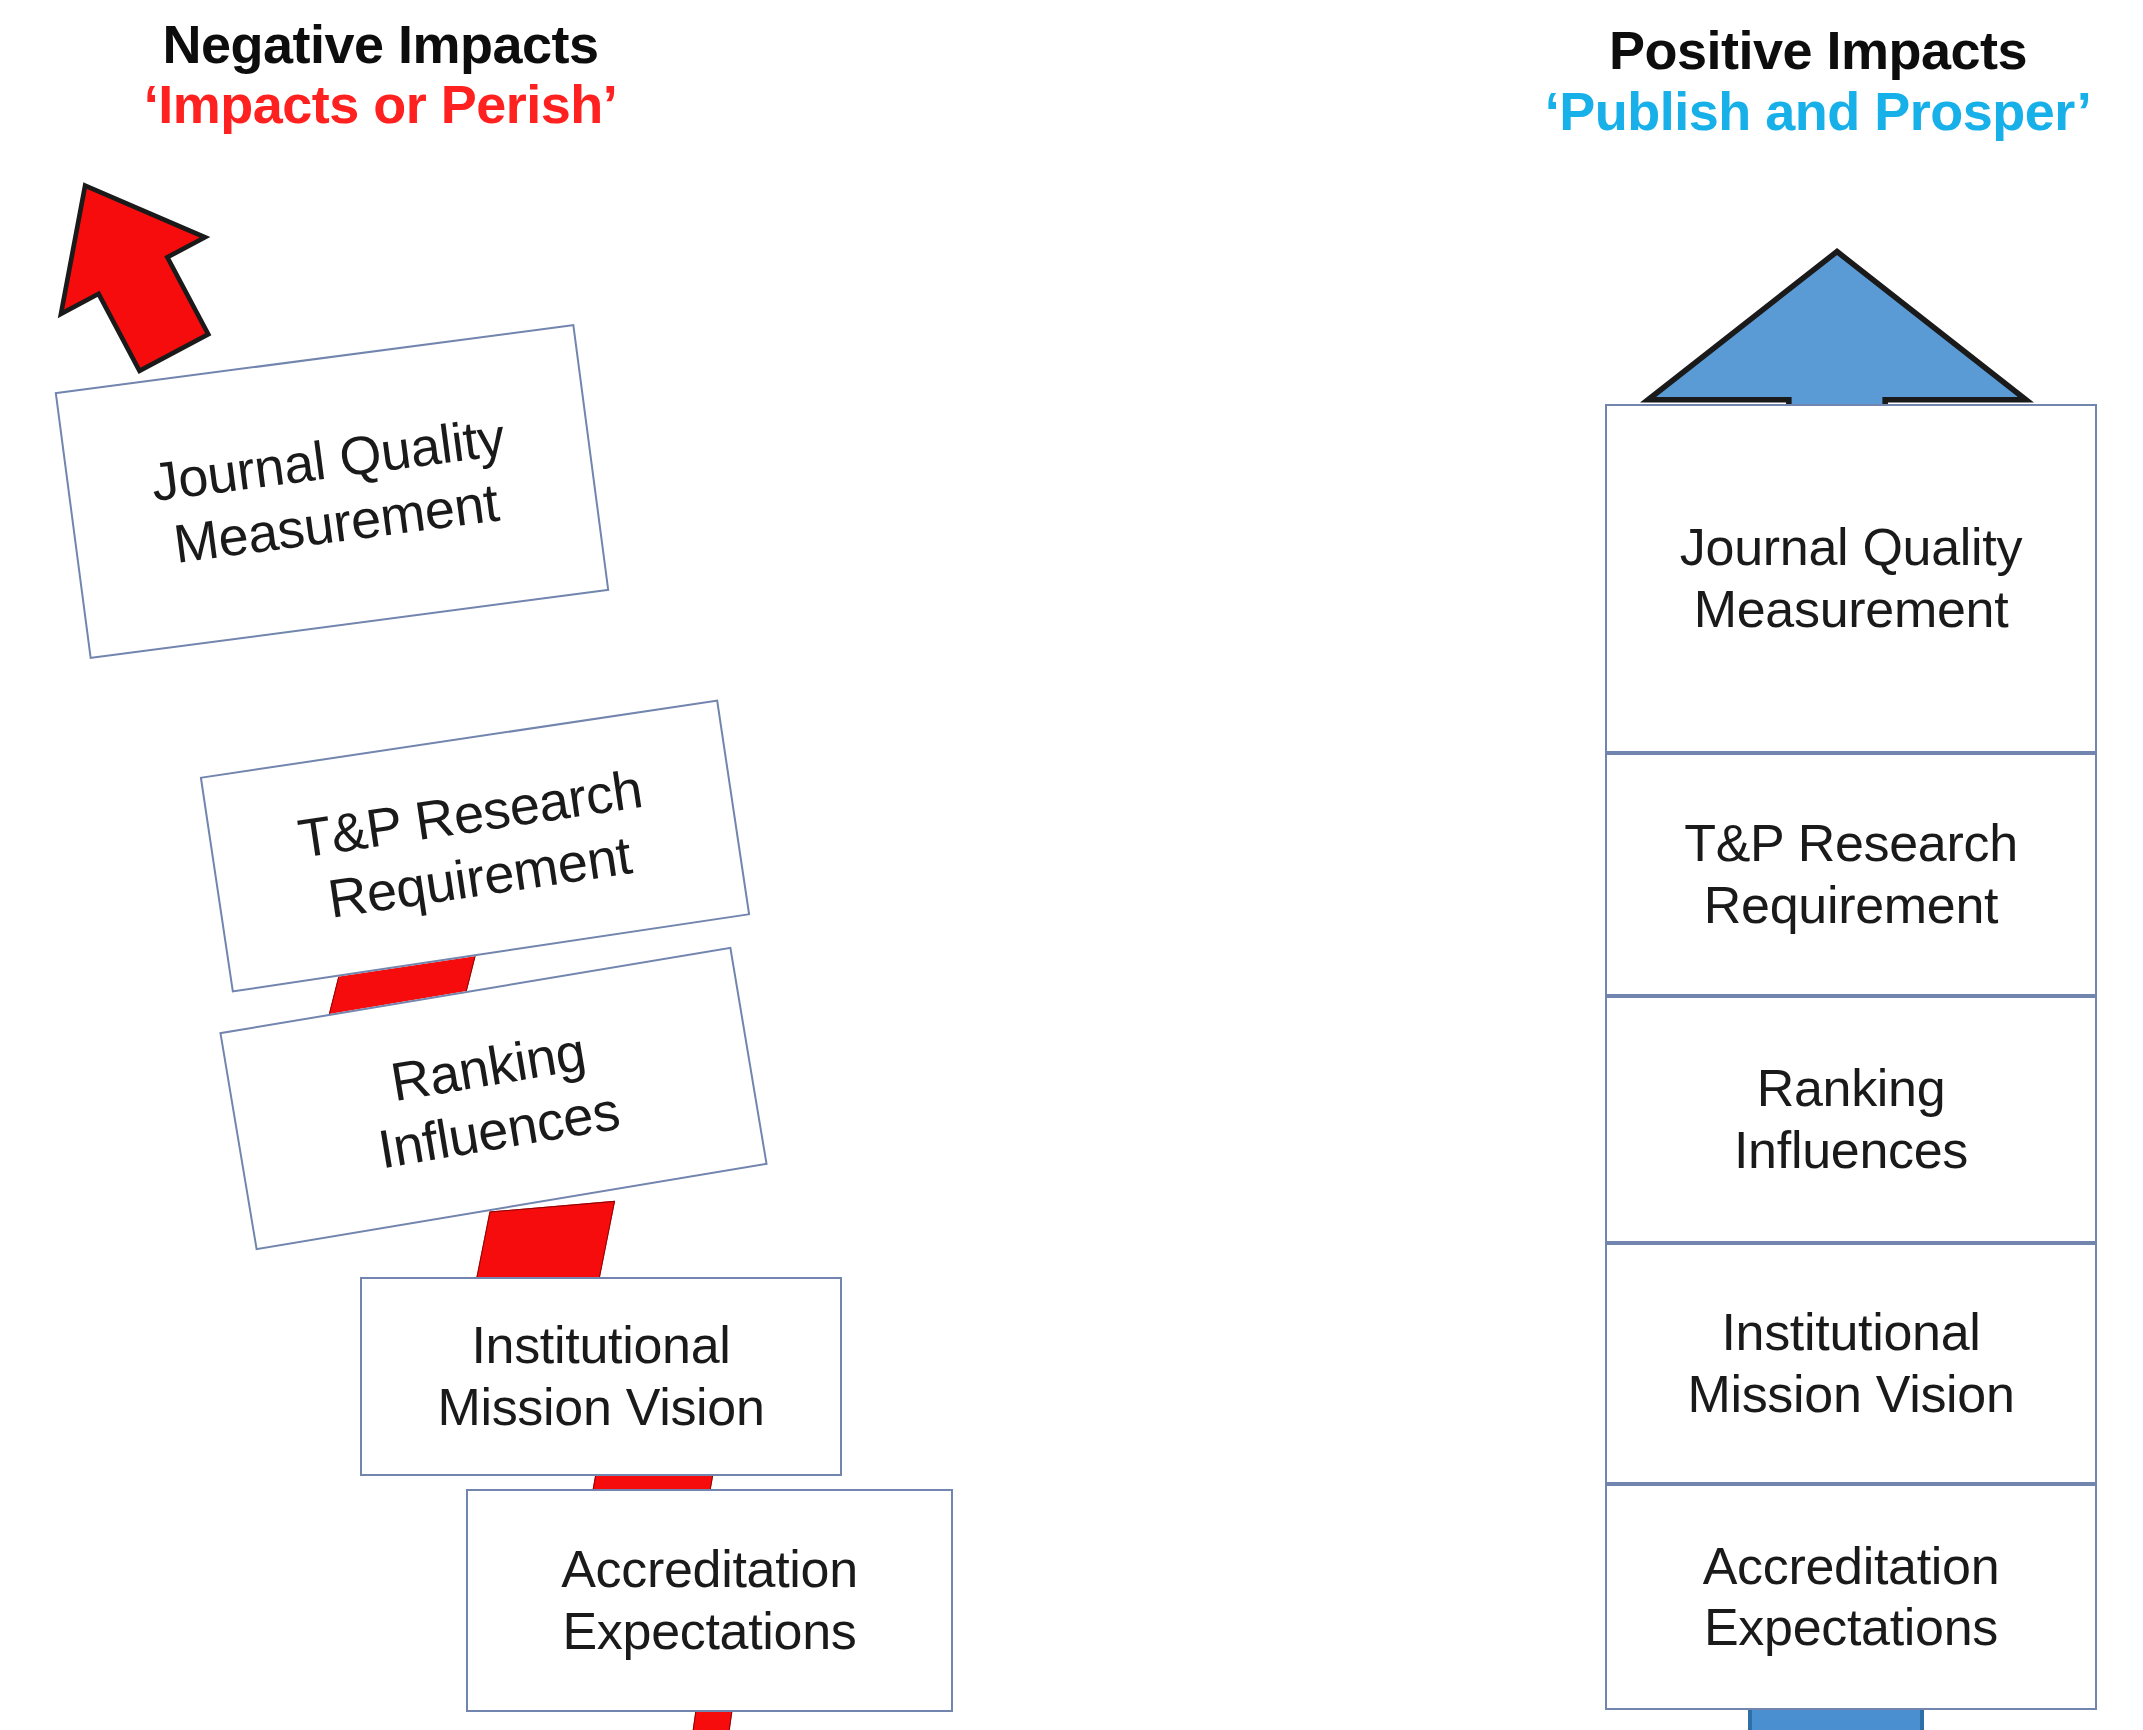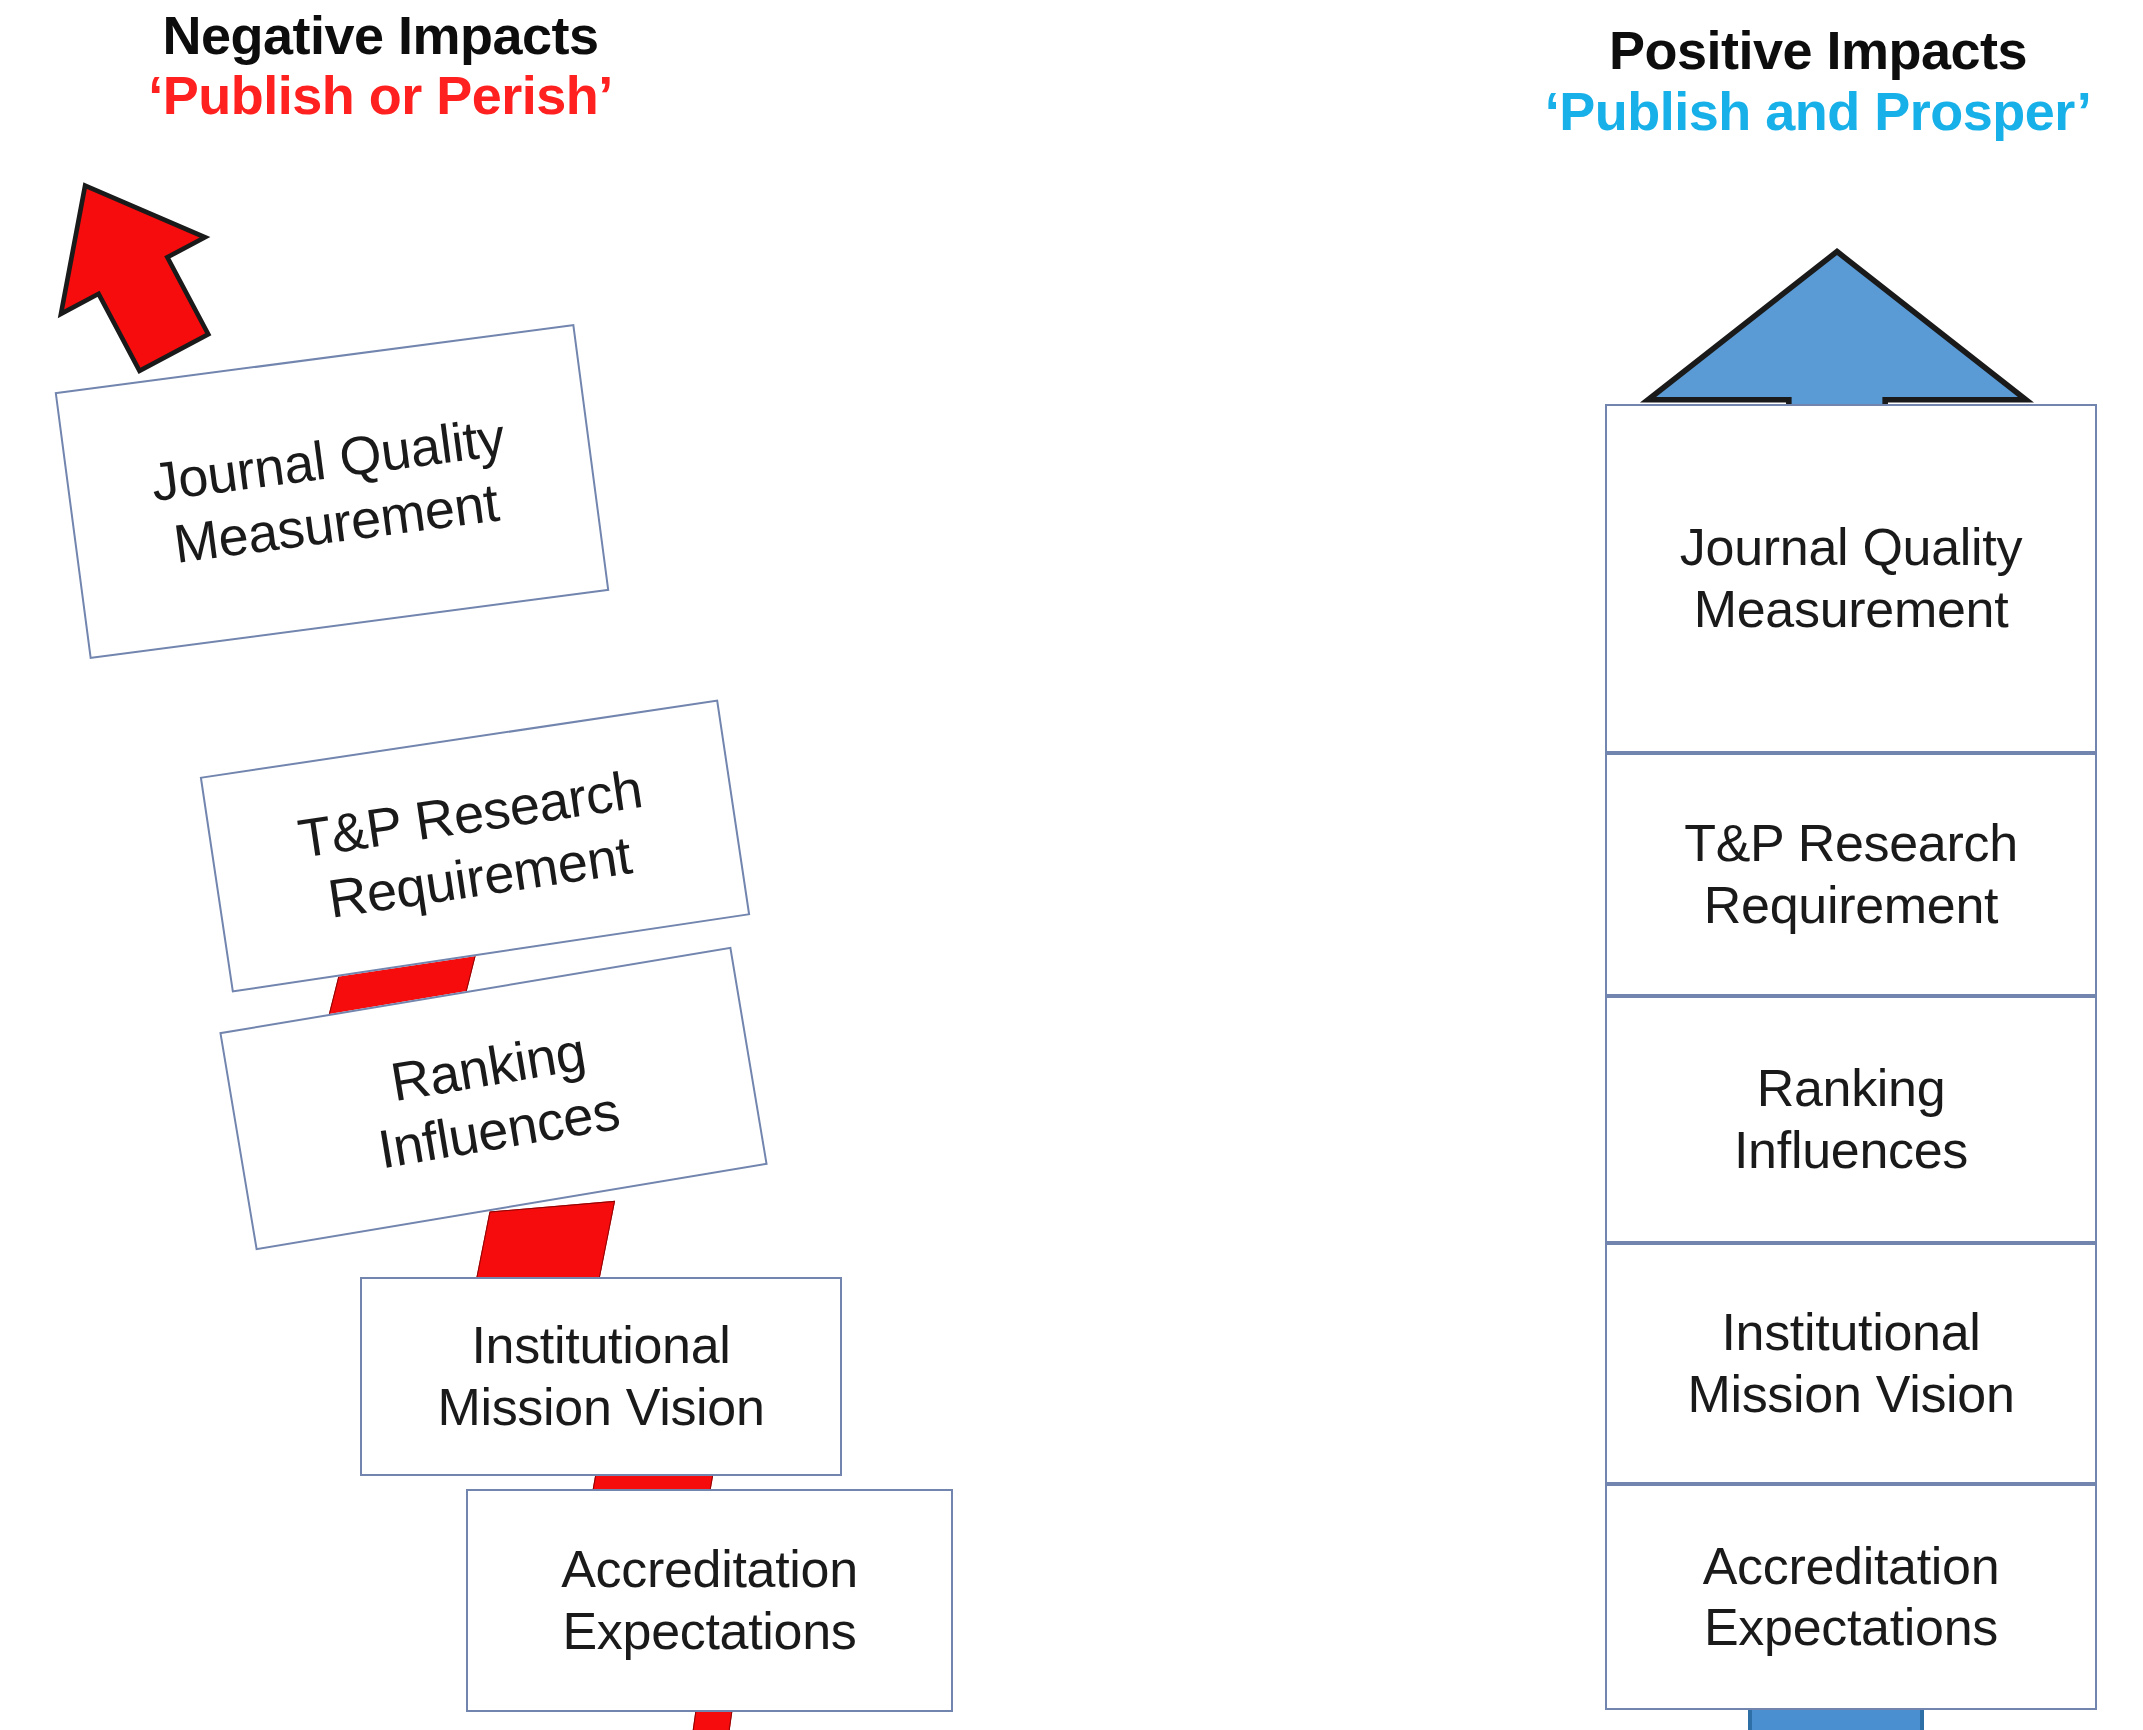--- a/index.html
+++ b/index.html
@@ -28,21 +28,21 @@
     font-weight: bold;
     color: #0d0d0d;
     letter-spacing: -0.5px;
   }
   .heading .h-sub {
     display: block;
     font-size: 54px;
     font-weight: bold;
     letter-spacing: -0.5px;
   }
-  #heading-negative { left: 56px;  top: 5px;  width: 649px; }
+  #heading-negative { left: 56px;  top: 14px;  width: 649px; }
   #heading-positive { left: 1484px; top: 20.4px; width: 668px; }
   #heading-negative .h-sub { color: #FF2020; }
   #heading-positive .h-sub { color: #17B0E8; }
 
   
   #stage {
     position: absolute;
     inset: 0;
   }
 
@@ -88,21 +88,21 @@
   
   .arrow-svg { position: absolute; overflow: visible; z-index: 3; }
 </style>
 </head>
 <body>
 
 <div id="stage">
 
   <div class="heading" id="heading-negative">
     <span class="h-main">Negative Impacts</span>
-    <span class="h-sub">‘Publish or Perish’</span>
+    <span class="h-sub">‘Impacts or Perish’</span>
   </div>
 
   <div class="heading" id="heading-positive">
     <span class="h-main">Positive Impacts</span>
     <span class="h-sub">‘Publish and Prosper’</span>
   </div>
 
   <div class="left-col">
 
     <svg class="arrow-svg" style="left:9.3px; top:167px;" width="241" height="204" viewBox="0 0 260 220">

